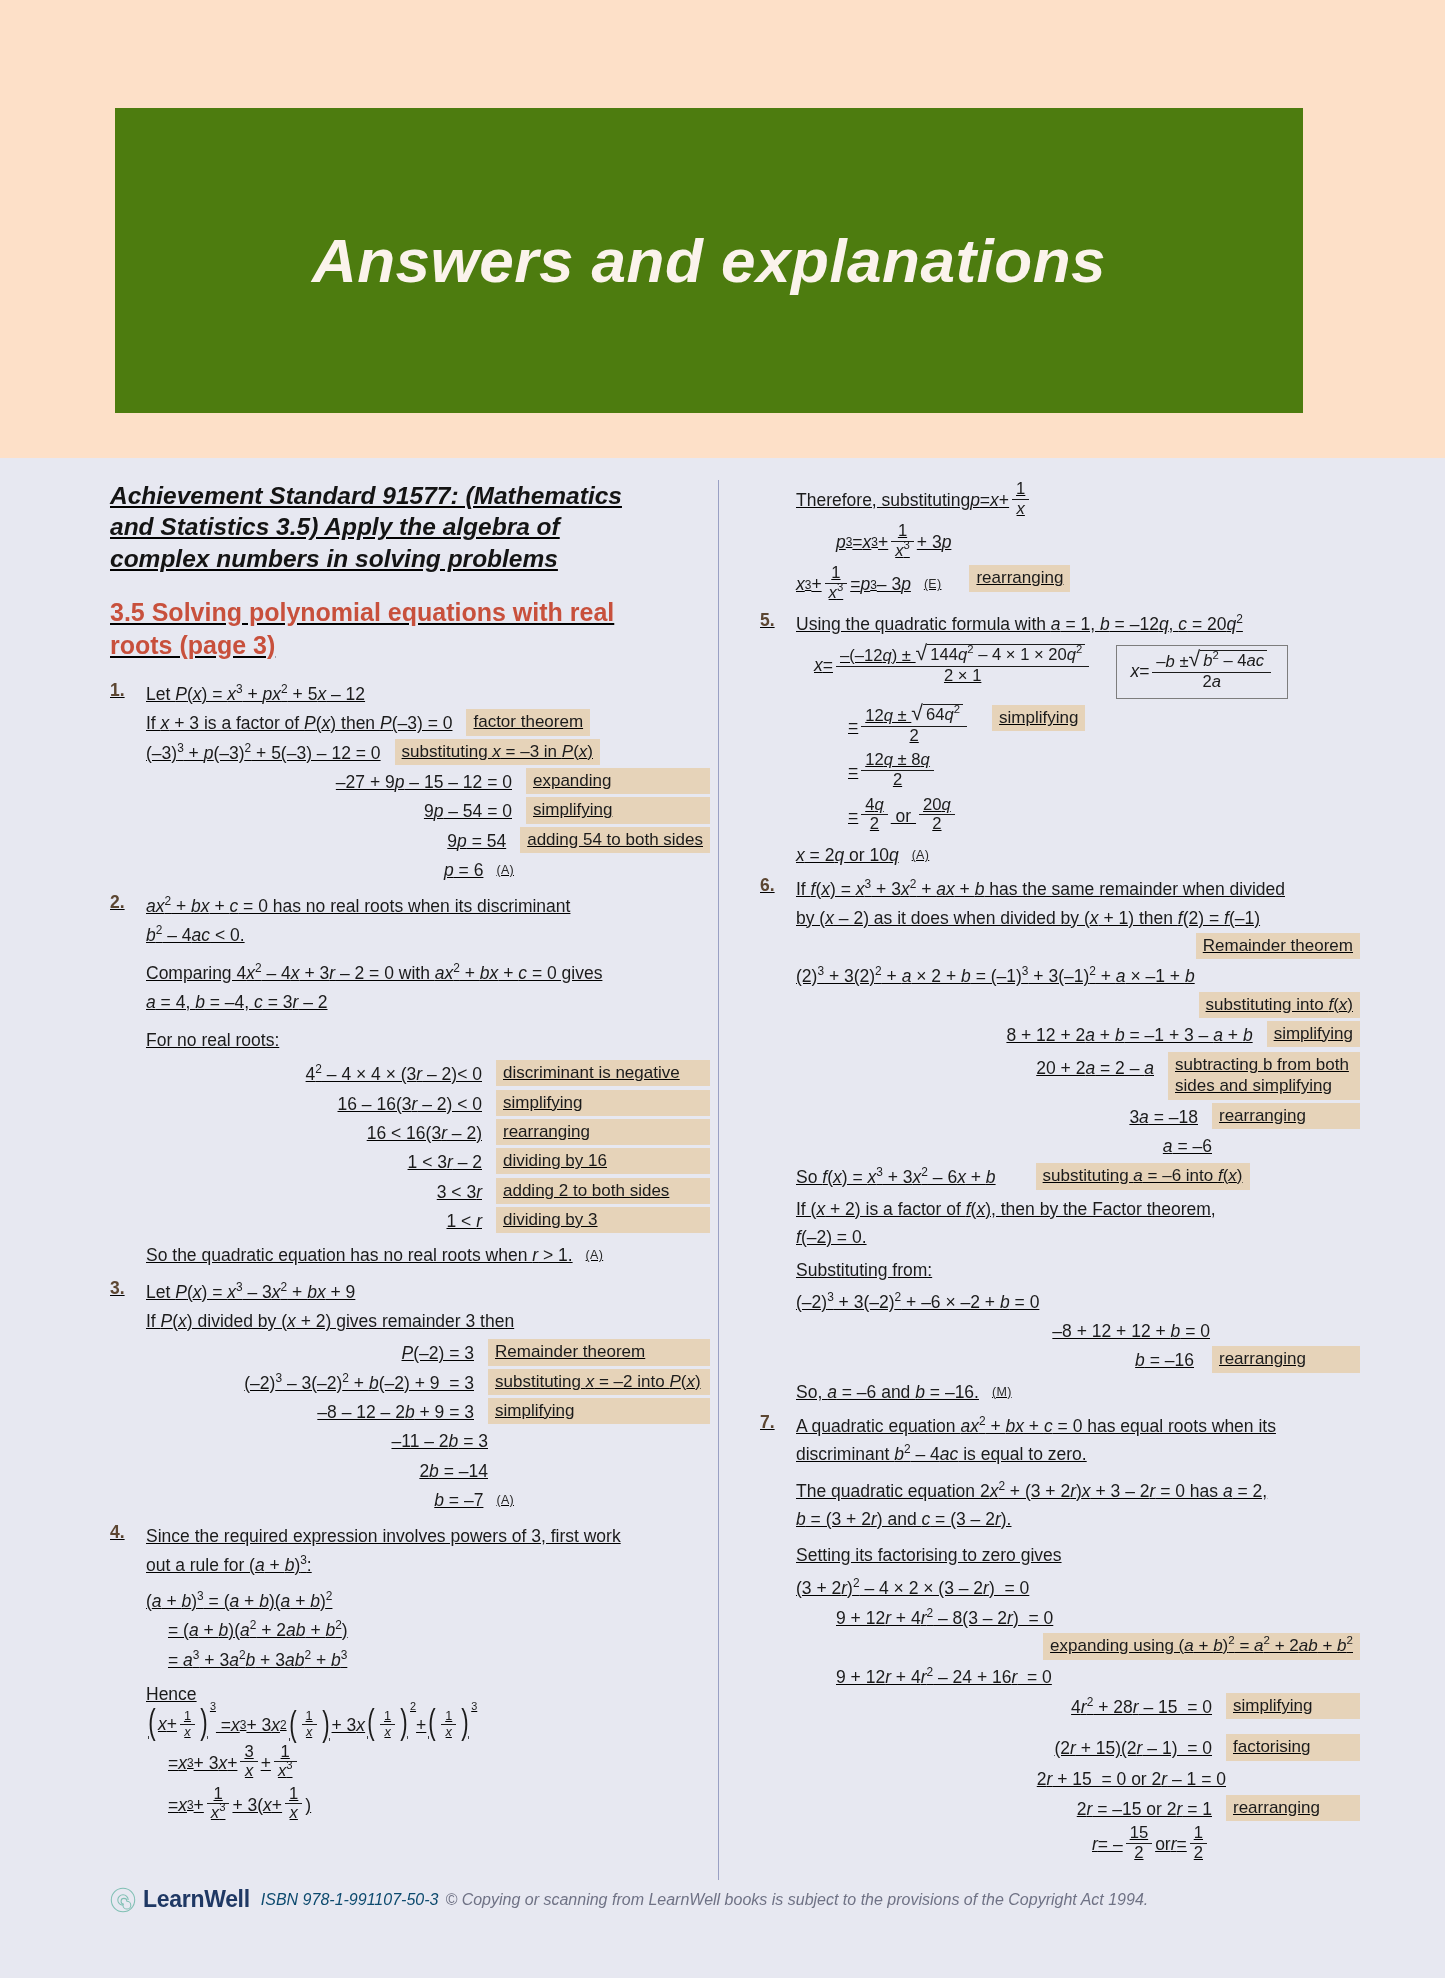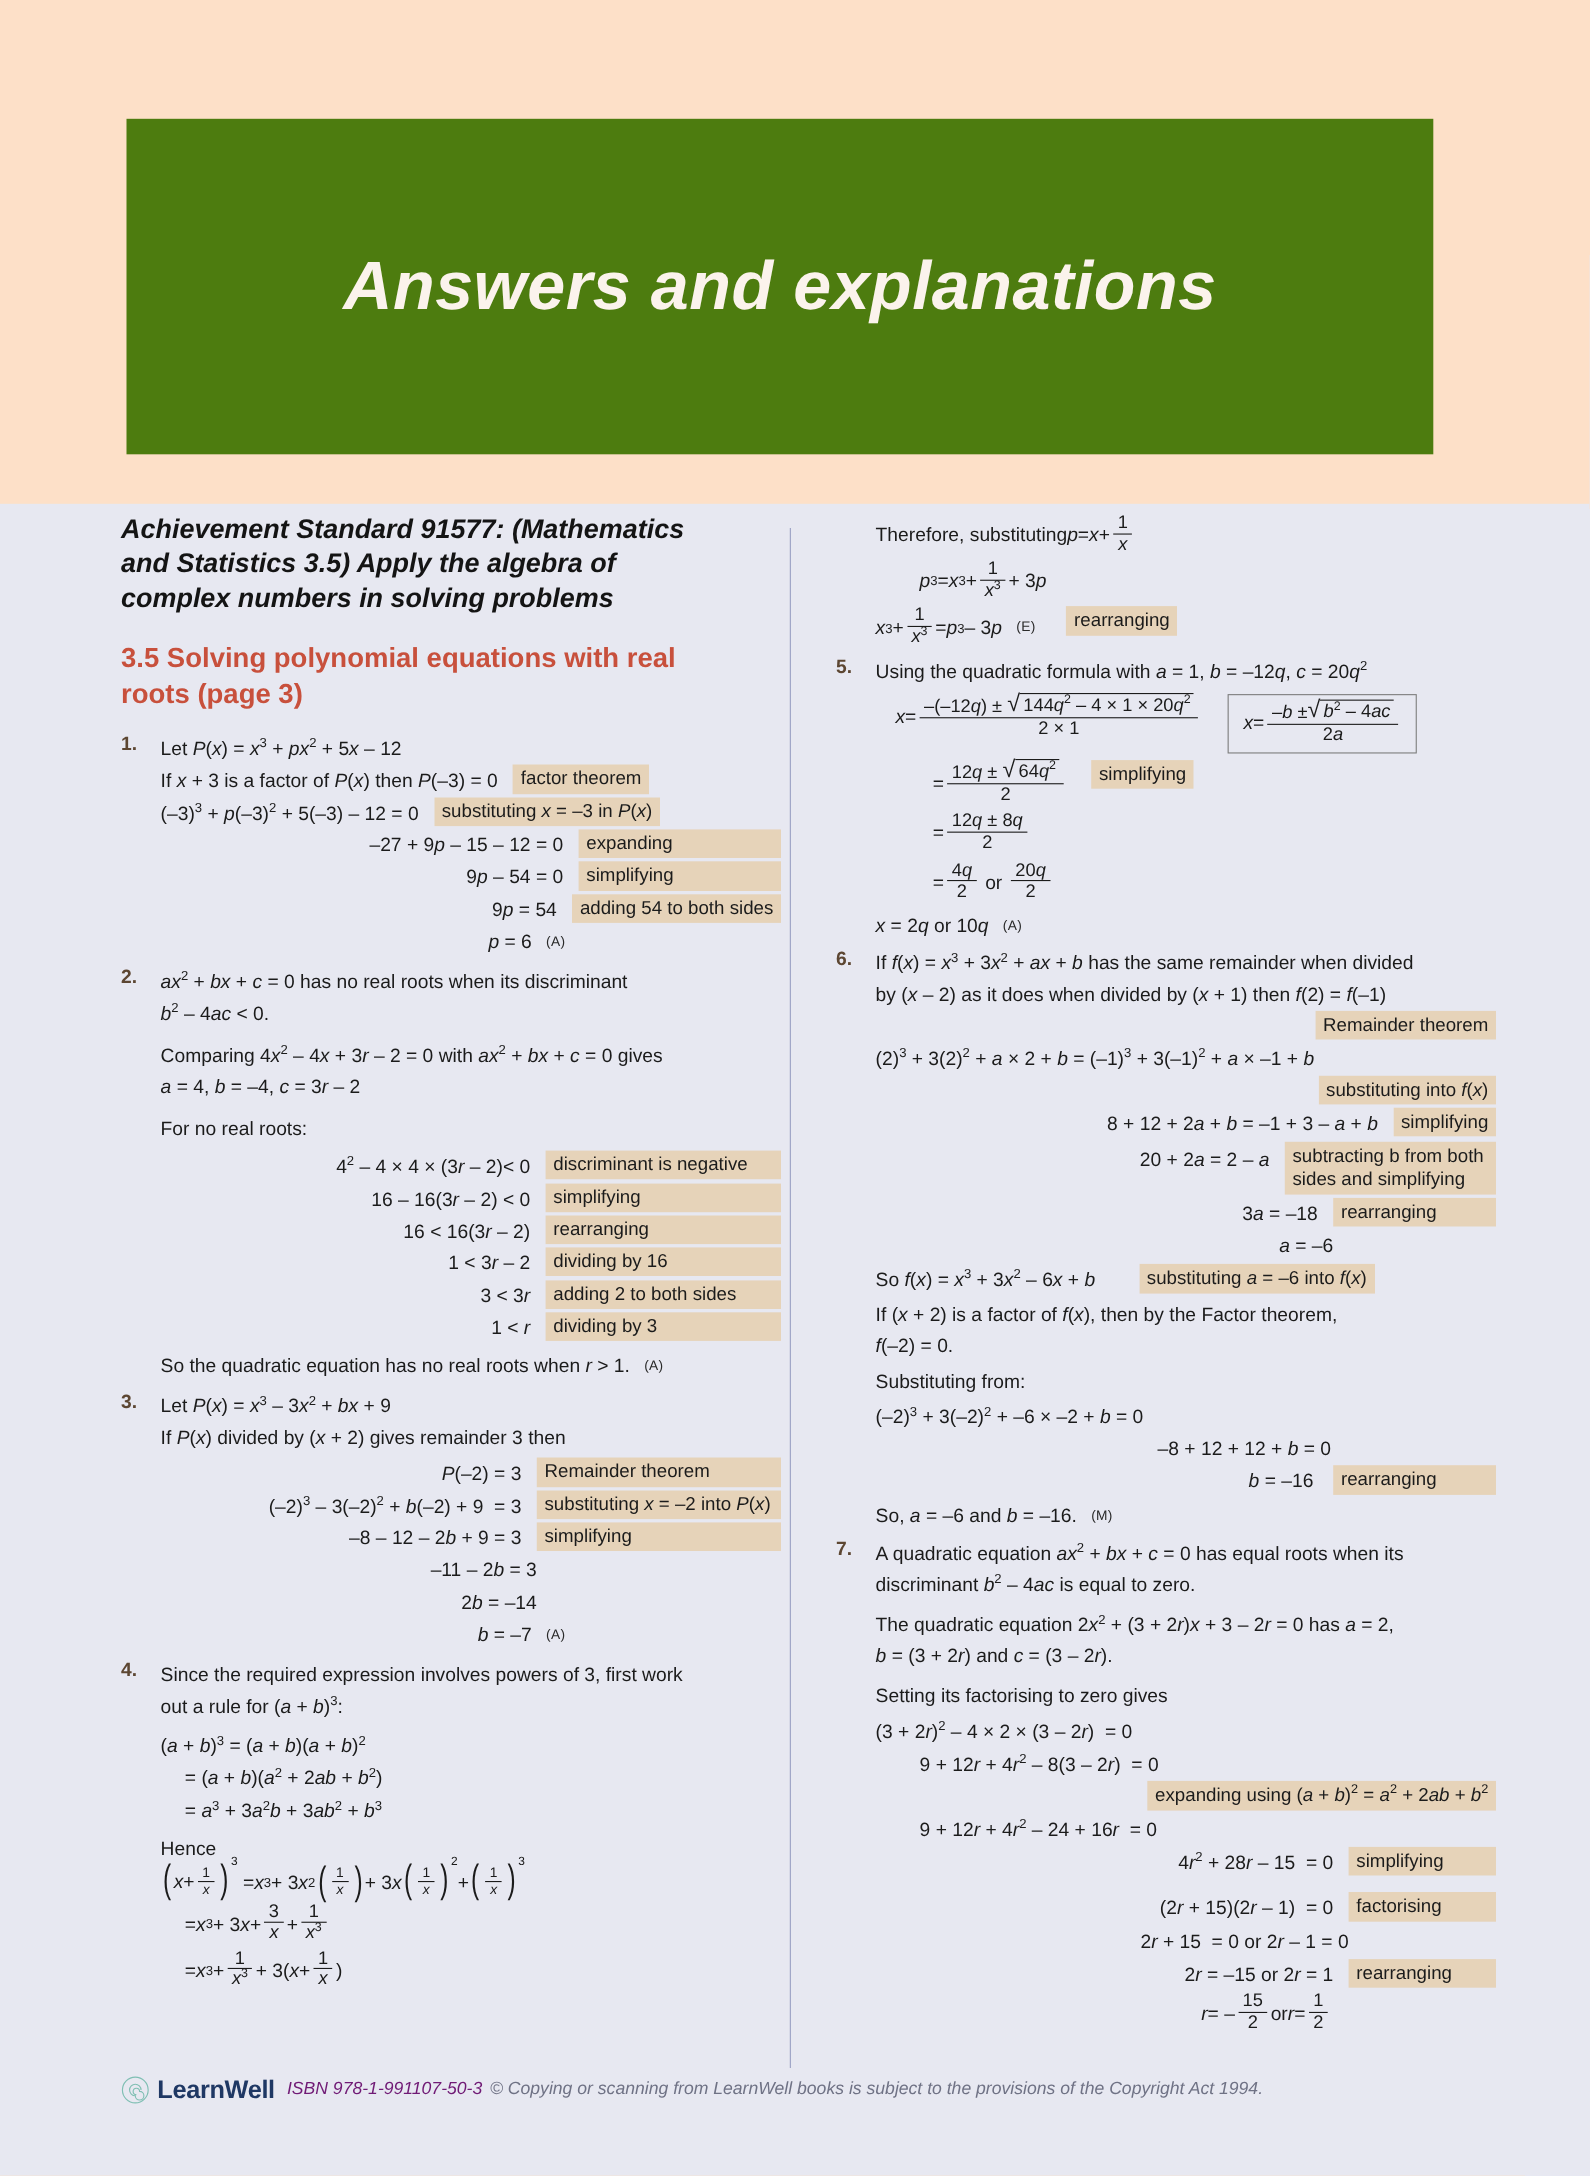--- a/index.html
+++ b/index.html
@@ -16,21 +16,21 @@
   .banner{position:absolute;left:115px;top:108px;width:1188px;height:305px;background:#4d7c0f;}
   .banner-title{
     position:absolute;left:0;top:0;width:100%;height:100%;
     display:flex;align-items:center;justify-content:center;
     color:#FBF3EC;font-style:italic;font-weight:bold;font-size:62px;
     letter-spacing:.5px;
   }
 
   
   .sheet{position:absolute;left:0;top:458px;width:1445px;height:1520px;background:#E7E8F1;}
-  .col{position:absolute;top:8px;width:600px;}
+  .col{position:absolute;top:22px;width:600px;text-decoration:underline;}
   .colL{left:110px;}
   .colR{left:760px;}
   .divider{position:absolute;left:718px;top:22px;width:1px;height:1400px;background:#9aa0c4;}
 
   
   .as-title{
     font-style:italic;font-weight:bold;font-size:24.5px;line-height:1.28;
     color:#141414;margin-bottom:22px;
   }
   .sec-title{
@@ -78,21 +78,21 @@
   .bpx{display:inline-flex;align-items:flex-start;}
   .bpx sup{font-size:.62em;position:relative;top:-4px;}
 
   
   .boxf{border:1px solid #7d7d7d;padding:5px 13px 6px 13px;display:inline-block;background:#E7E8F1;}
 
   
   .footer{position:absolute;left:110px;top:1428px;width:1230px;display:flex;align-items:center;}
   .lw-logo{width:26px;height:26px;flex:none;margin-right:7px;}
   .lw-name{font-weight:bold;font-size:23px;color:#1F3864;letter-spacing:-.3px;margin-right:11px;}
-  .lw-isbn{font-style:italic;font-size:16px;color:#701a75;margin-right:7px;}
+  .lw-isbn{font-style:italic;font-size:16px;color:#0c4a6e;margin-right:7px;}
   .lw-copy{font-style:italic;font-size:16px;color:#6f7285;}
 </style>
 </head>
 <body>
 
 <div class="page">
 
   <div class="topband">
     <div class="banner">
       <div class="banner-title">Answers and explanations</div>

